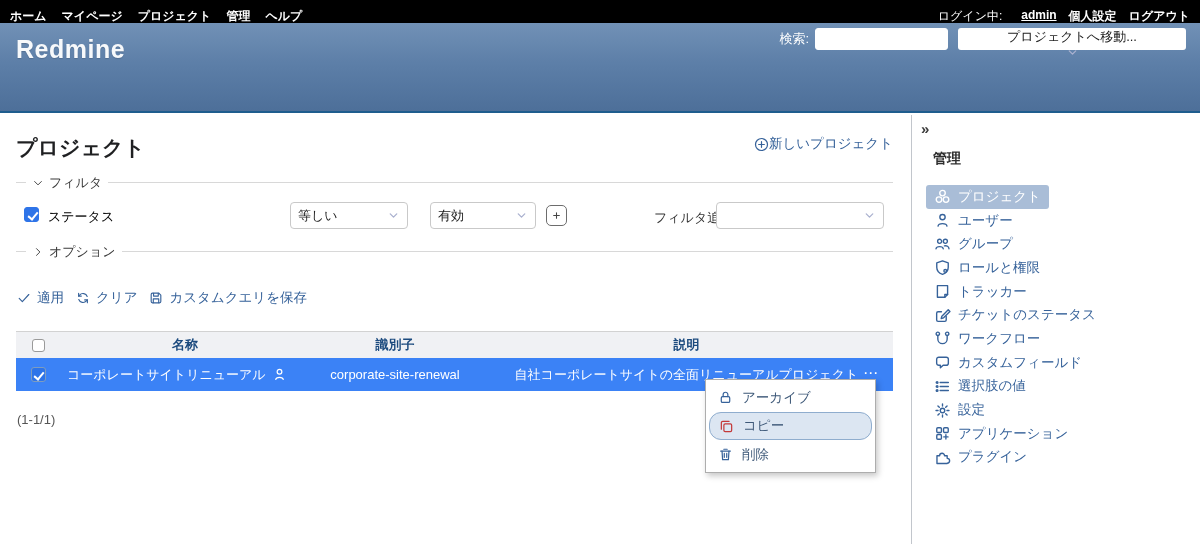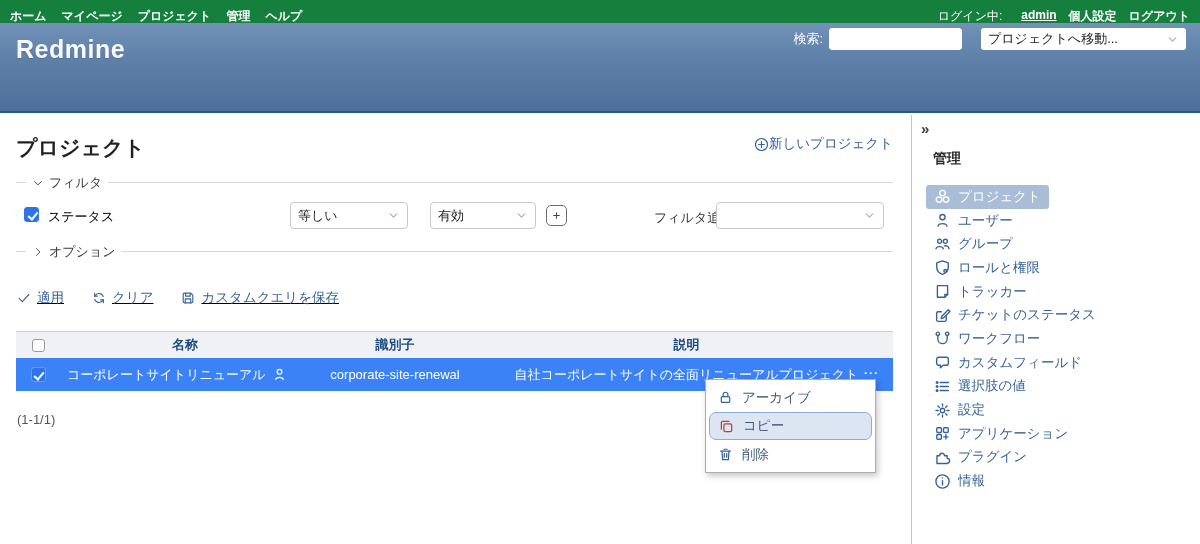--- a/index.html
+++ b/index.html
@@ -2,42 +2,42 @@
 <html><head>
 <meta charset="utf-8">
 <style>
   * { margin:0; padding:0; box-sizing:border-box; }
   html,body { width:1200px; height:544px; }
   body { font-family:"Liberation Sans","DejaVu Sans",sans-serif; background:#fff; overflow:hidden; }
   #page { position:relative; width:1200px; height:544px; background:#fff; }
 
   
   #topbar { position:absolute; left:0; top:0; width:1200px; height:33px;
-    background:#15803d; color:#fff; display:flex; align-items:center;
+    background:#000000; color:#fff; display:flex; align-items:center;
     justify-content:space-between; padding:0 10px; font-size:12px; font-weight:bold; }
   .tb-left, .tb-right { display:flex; align-items:center; gap:15px; }
   .tb-right { gap:12px; }
   .tb-item { cursor:pointer; }
   .tb-loggedin { display:flex; gap:19px; font-weight:normal; }
   .tb-loggedin b { font-weight:bold;text-decoration:underline; }
 
   
   #header { position:absolute; left:0; top:23px; width:1200px; height:90px;
     background:linear-gradient(180deg,#7191b6 0%, #5d7fa8 45%, #4d6f99 100%);
     border-bottom:2px solid #1e5d8e; }
   #app-title { position:absolute; left:16px; top:12px; font-size:25px; font-weight:bold;
     color:#f7f9fb; letter-spacing:.5px; text-shadow:0 1px 1px rgba(0,0,0,.15); }
   #header-tools { position:absolute; right:14px; top:5px; display:flex; align-items:center; gap:6px; }
   #header-tools label { color:#fff; font-size:13px; }
   #search-input { width:133px; height:22px; border:1px solid #fff; border-radius:3px;
     background:#fff; font-size:13px; padding:0 6px; outline:none; }
   .selectbox { background:#fff; border-radius:3px; height:22px; display:flex;
     align-items:center; justify-content:space-between; font-size:13px; color:#222;
     padding:0 7px; cursor:pointer; }
-  #jump-box { width:205px; margin-left:13px; }
+  #jump-box { width:228px; margin-left:4px;flex-direction:column; }
   .chev { width:13px; height:13px; flex:none; }
   .chev path { stroke:#aab1cf; stroke-width:1.6; fill:none; stroke-linecap:round; stroke-linejoin:round; }
 
   
   #content { position:absolute; left:0; top:115px; width:911px; height:429px; background:#fff; }
   #sidebar { position:absolute; left:911px; top:115px; width:289px; height:429px;
     background:#fff; border-left:1px solid #c2c6cc; }
 
   
   #page-title { position:absolute; left:16px; top:19px; font-size:21px; font-weight:bold; color:#1f2022; }
@@ -64,21 +64,21 @@
   .ctl-select { position:absolute; top:0; height:27px; border:1px solid #c9c9c9; border-radius:4px; }
   #op-select { left:290px; width:118px; }
   #val-select { left:430px; width:106px; }
   #add-filter-select { left:716px; width:168px; }
   #filter-plus-btn { position:absolute; left:546px; top:3px; width:21px; height:21px;
     border:1px solid #6d6d6d; border-radius:5px; background:#fff; display:flex;
     align-items:center; justify-content:center; color:#444; cursor:pointer; }
 
   #add-filter-label { position:absolute; left:654px; top:7px; font-size:13px; color:#333; }
 
-  #action-links { position:absolute; left:17px; top:174px; display:flex; gap:28px;text-decoration:underline; }
+  #action-links { position:absolute; left:17px; top:174px; display:flex; gap:12px; }
   .action-link { display:flex; align-items:center; gap:6px; color:#36629a; font-size:13.5px; cursor:pointer; }
 
   
   #projects-table { position:absolute; left:16px; top:216px; width:877px; }
   .t-head { display:flex; height:27px; background:#f0f1f4; border-top:1px solid #d2d2d2;
     align-items:center; font-size:13px; font-weight:bold; color:#1b4a7e; }
   .t-row { display:flex; height:33px; background:#3b82f6; align-items:center;
     font-size:13px; color:#fff; position:relative; }
   .c-check { width:44px; display:flex; justify-content:center; flex:none; }
   .c-name { width:250px; flex:none; display:flex; align-items:center; justify-content:center; gap:6px; }
@@ -93,21 +93,21 @@
 
   #pagination { position:absolute; left:17px; top:297px; font-size:13px; color:#555; }
 
   
   #context-menu { position:absolute; left:705px; top:379px; width:171px; background:#fff;
     border:1px solid #adadad; box-shadow:2px 3px 6px rgba(0,0,0,.22); padding:3px 0; z-index:10; }
   .cm-item { height:29px; display:flex; align-items:center; gap:9px; padding:0 12px;
     font-size:13.5px; color:#3d5878; cursor:pointer; }
   .cm-item .svgi { color:#36629a; }
   .cm-item.highlight { margin:0 3px; padding:0 9px; height:28px; background:#dce6f2;
-    border:1px solid #8fadce; border-radius:7px; }
+    border:1px solid #8fadce; border-radius:12px; }
   .cm-item.highlight .svgi { color:#c43939; }
 
   
   #sidebar-collapse { position:absolute; left:9px; top:5px; font-size:15px; font-weight:bold;
     color:#3c3c3c; cursor:pointer; }
   #sidebar-title { position:absolute; left:21px; top:35px; font-size:14px; font-weight:bold; color:#2e2e2e; }
   #sidebar-menu { position:absolute; left:14px; top:70px; list-style:none; width:265px; }
   #sidebar-menu li { display:flex; align-items:center; gap:7px; height:23.7px;
     padding:0 8px; color:#36629a; font-size:13.5px; cursor:pointer; }
   #sidebar-menu li .svgi { flex:none; }
@@ -377,24 +377,16 @@
             <path d="M11.2 9.2v4M9.2 11.2h4"></path>
         </svg>
         <span>アプリケーション</span>
       </li>
       <li>
         <svg class="svgi" width="17" height="17" viewBox="0 0 16 16">
           <path d="M2.8 6.3h2.5a2.3 2.3 0 0 1 4.6 0h2.5v2.5a2.3 2.3 0 0 1 0 4.6v.3H2.8z"></path>
         </svg>
         <span>プラグイン</span>
       </li>
-      <li>
-        <svg class="svgi" width="17" height="17" viewBox="0 0 16 16">
-          <circle cx="8" cy="8" r="6.2"></circle>
-            <path d="M8 7.3v3.9"></path>
-            <path d="M8 4.7v.1"></path>
-        </svg>
-        <span>情報</span>
-      </li>
     </ul>
   </div>
 
 </div>
 
 </body></html>

